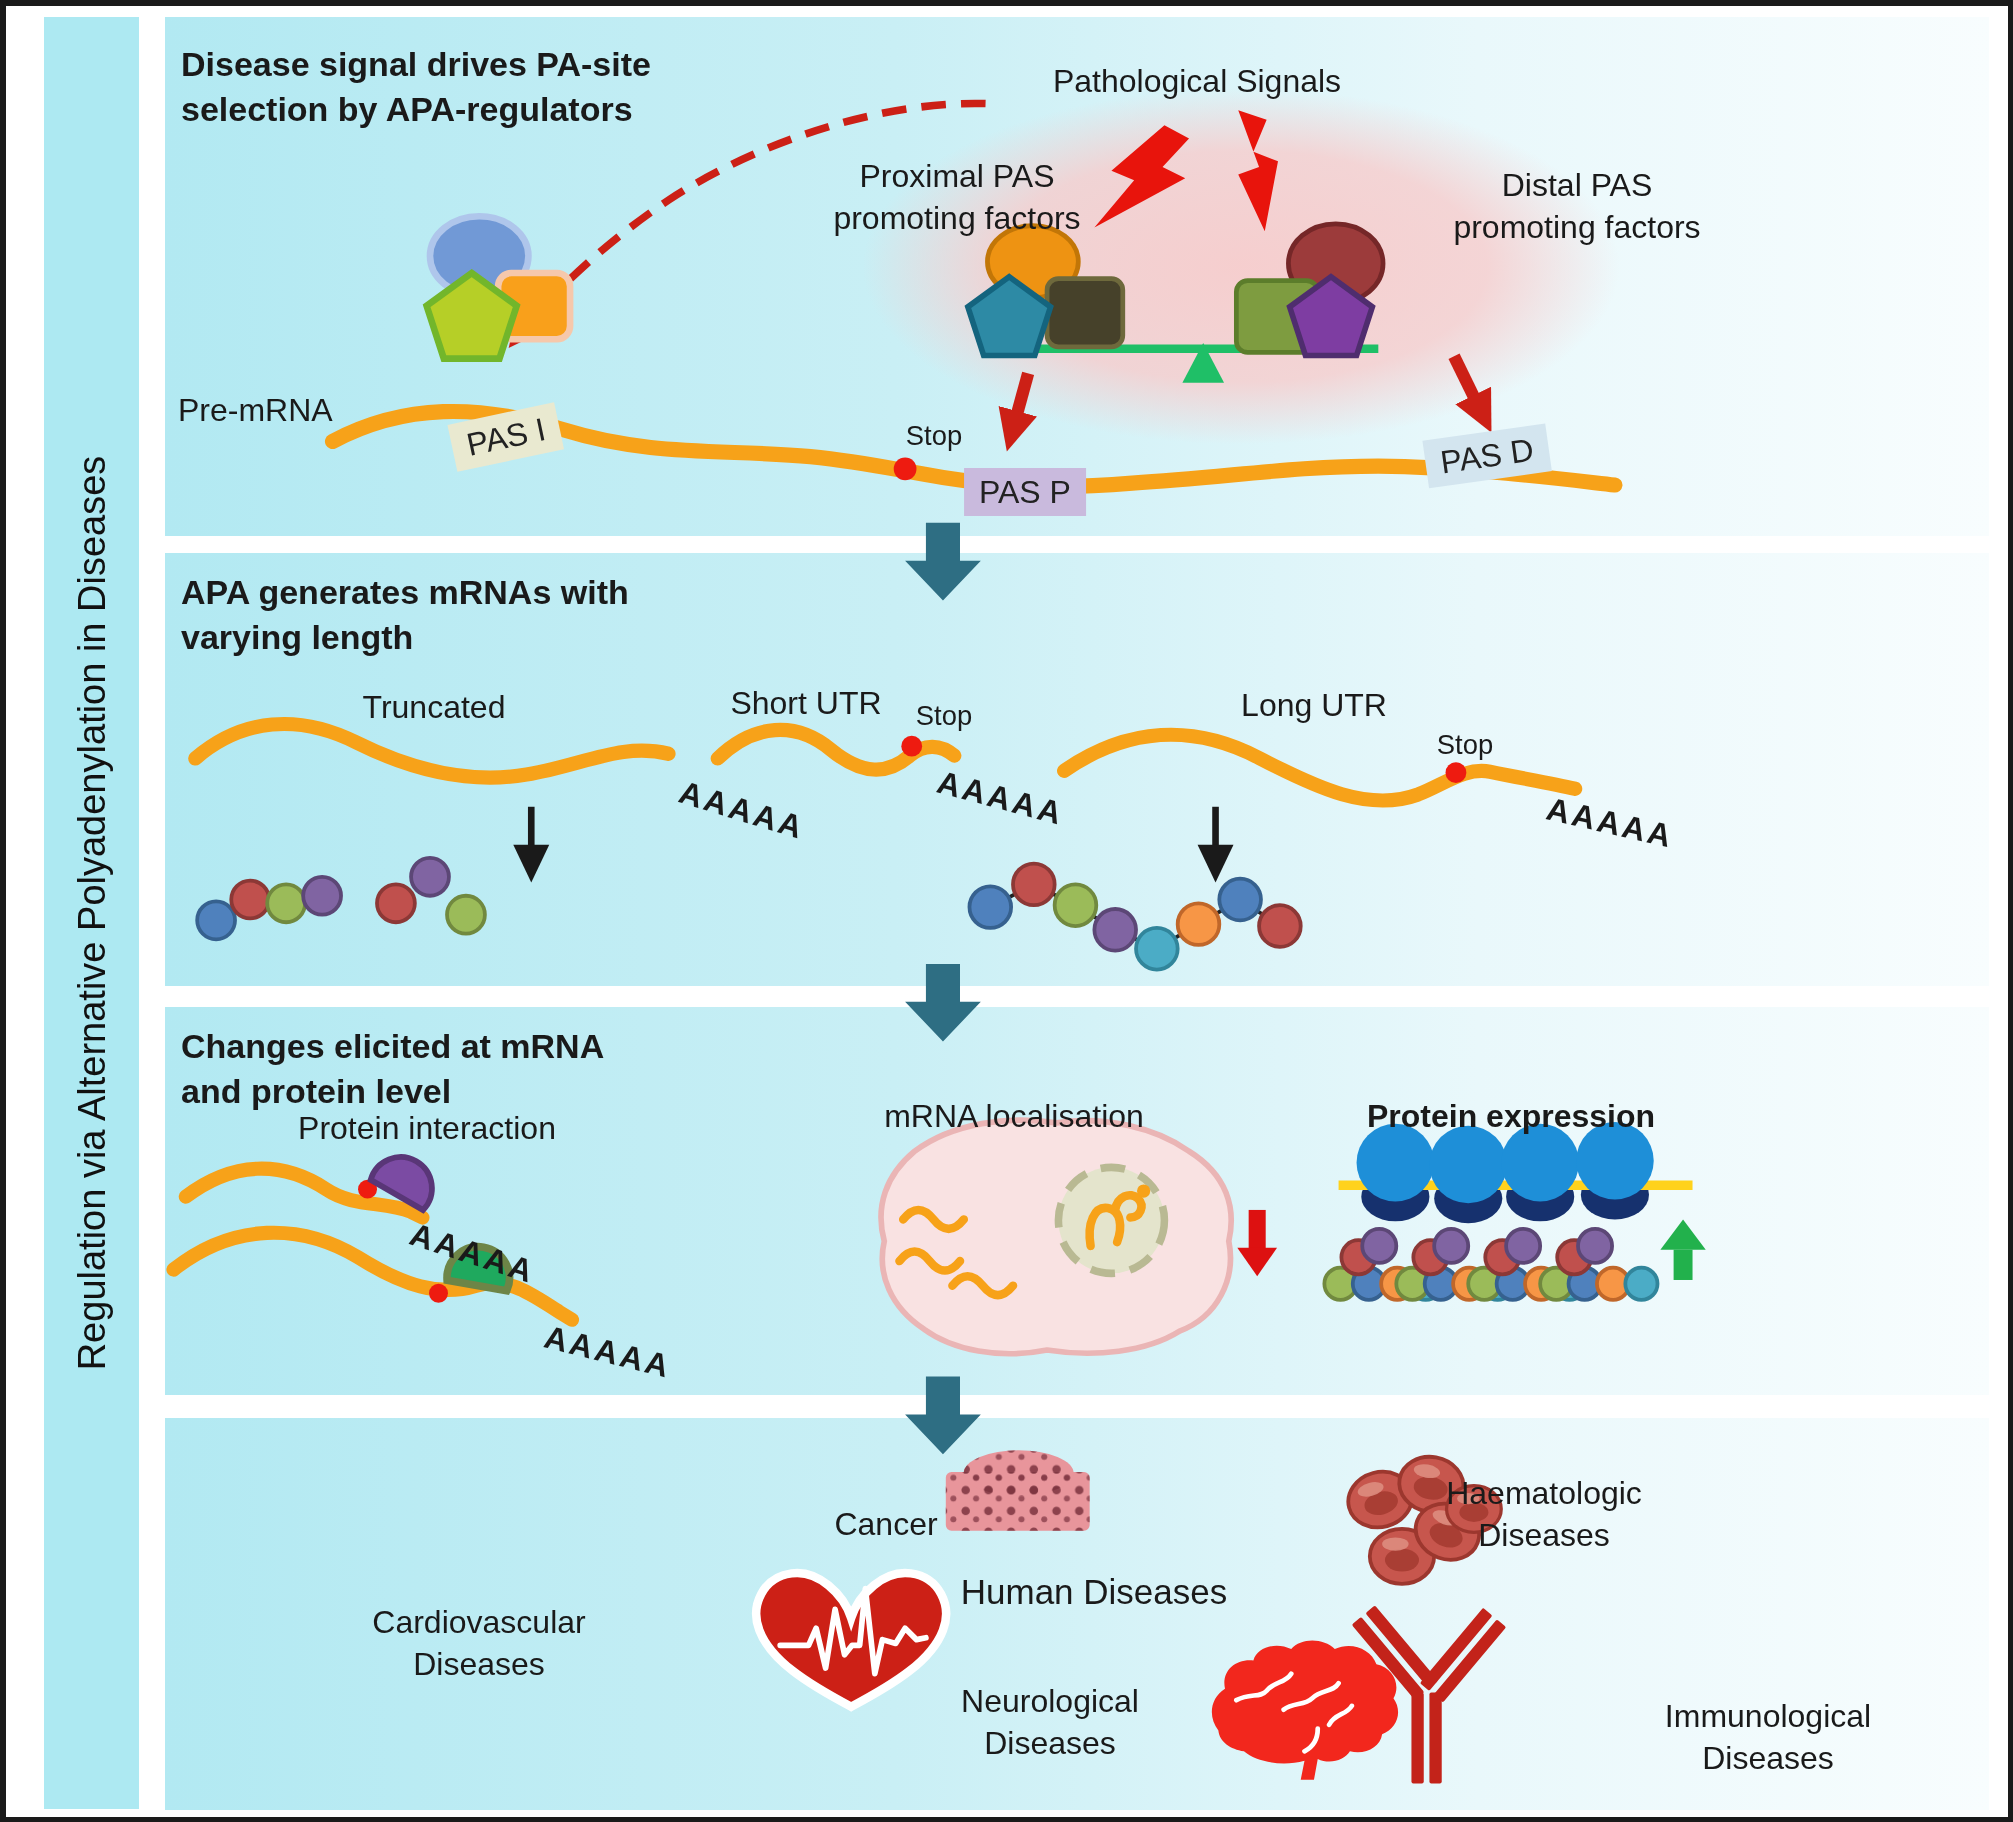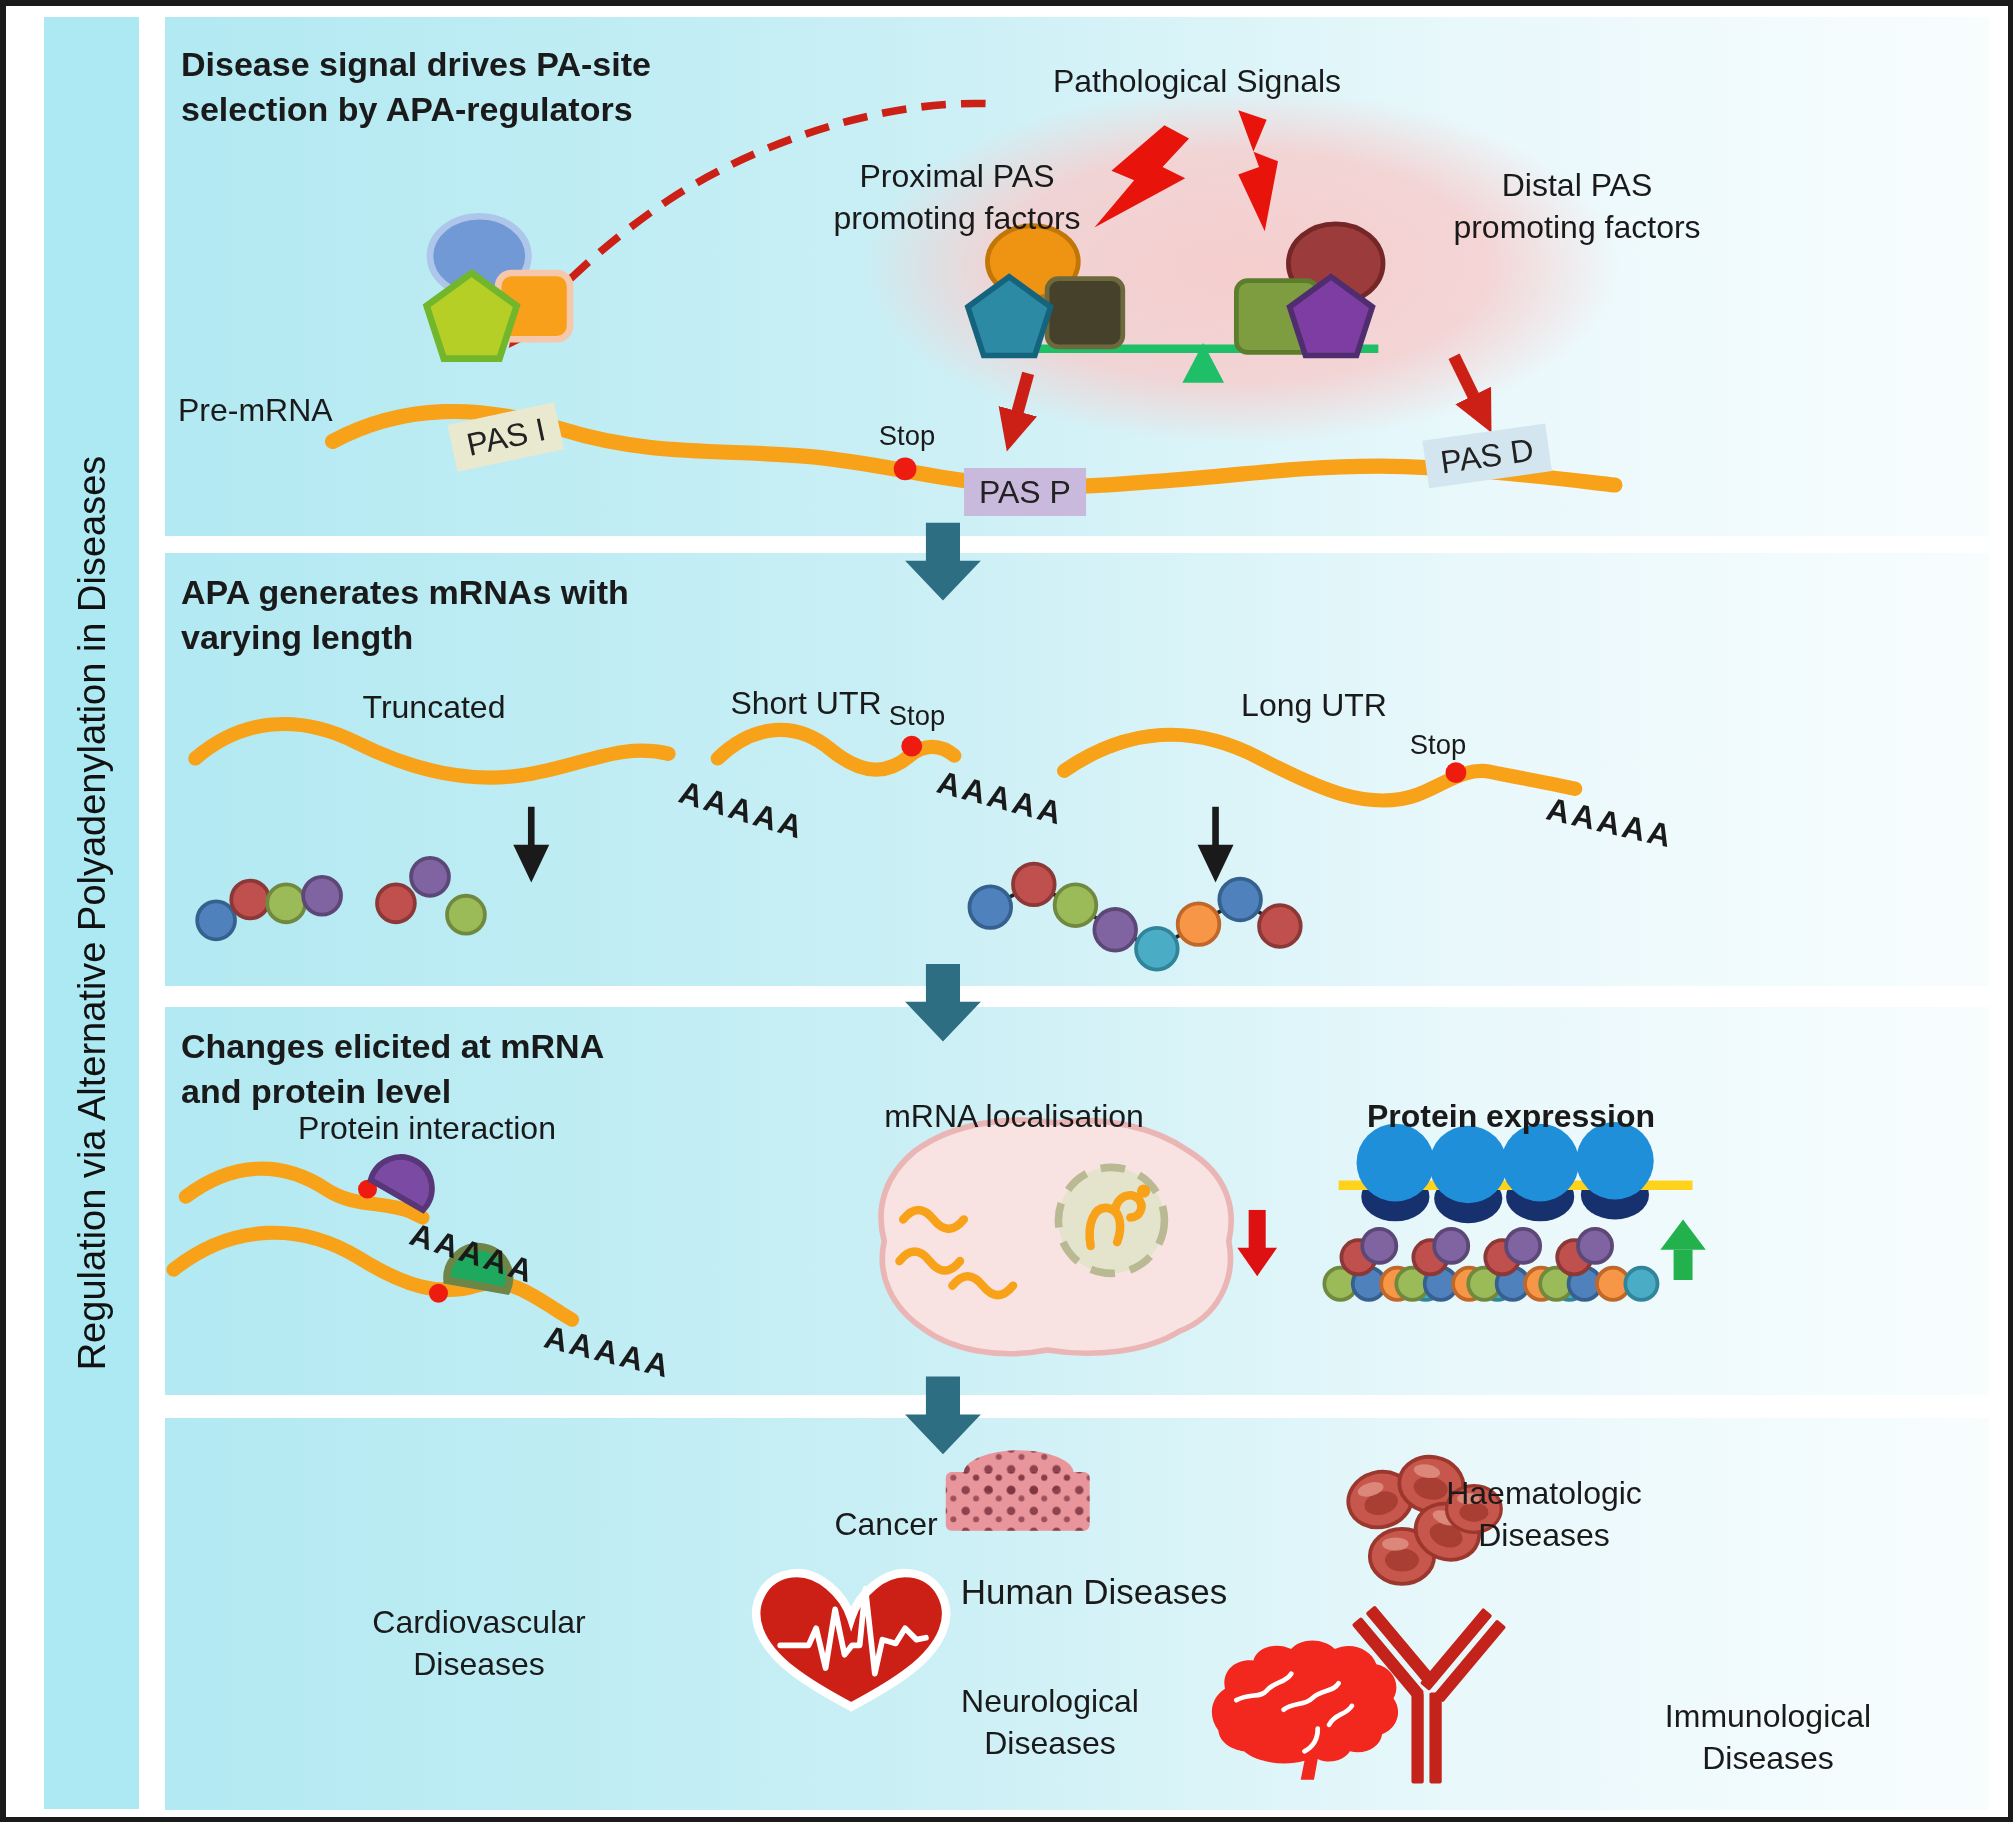--- a/index.html
+++ b/index.html
@@ -8,21 +8,21 @@
   .sidebar-label{position:absolute;left:50%;top:50%;transform:translate(-50%,-50%) rotate(-90deg);white-space:nowrap;font:400 38px "Liberation Sans",sans-serif;color:#111;}
   .panel{position:absolute;left:159px;width:1824px;background:linear-gradient(90deg,#b2e9f2 0%,#c9eff5 40%,#e9f8fb 72%,#f8fdfe 100%);}
   .p1{top:11.4px;height:519px;}
   .p2{top:547px;height:433px;}
   .p3{top:1001px;height:388px;}
   .p4{top:1412px;height:392px;}
   .gfx{position:absolute;left:0;top:0;width:2014px;height:1823px;pointer-events:none;z-index:5;}
   .txt{position:absolute;z-index:10;color:#1a1a1a;white-space:pre-line;}
   .title{font:700 34px/1.32 "Liberation Sans",sans-serif;}
   .lbl{font:400 32px/1.3 "Liberation Sans",sans-serif;text-align:center;transform:translateX(-50%);}
-  .stop{font:400 27.4px "Liberation Sans",sans-serif;transform:translateX(-50%);}
+  .stop{font:400 27.4px "Liberation Sans",sans-serif;transform:translateX(-50%);margin-left:27px;}
   .polya{font:600 32px "Liberation Sans",sans-serif;letter-spacing:2.8px;transform-origin:left center;}
   .bold{font-weight:400;font-size:35px;}
   .pasbox{position:absolute;z-index:10;font:400 32px "Liberation Sans",sans-serif;color:#222;padding:5.7px 15px;}
   .pas-i{background:#e9e9d0;transform:translateX(-50%) rotate(-12deg);}
   .pas-p{background:#c9badd;transform:translateX(-50%);}
   .pas-d{background:#d3e5ef;transform:translateX(-50%) rotate(-8deg);}
 </style>
 </head>
 <body>
 

